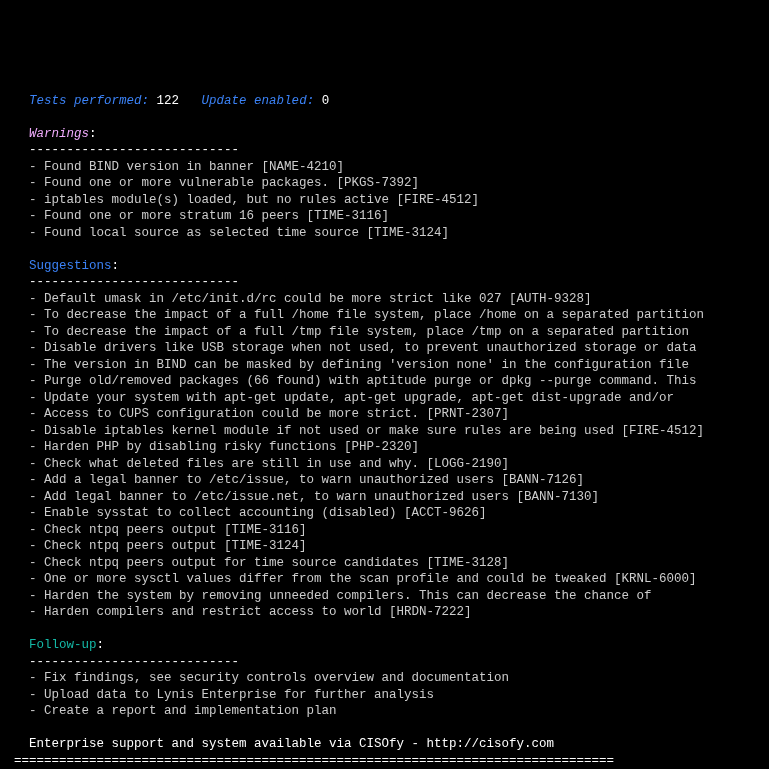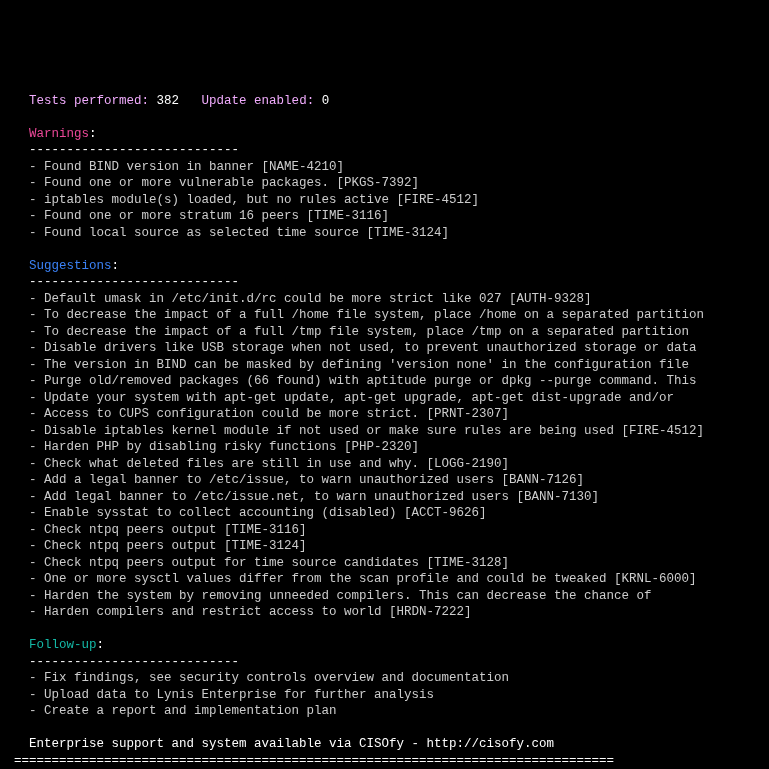--- a/index.html
+++ b/index.html
@@ -5,33 +5,33 @@
     body {
       background: #000;
       color: #ccc;
       font-family: "Courier New", monospace;
       font-size: 12.5px;
       line-height: 1.32;
       margin: 0;
       padding: 10px 14px;
       white-space: pre;
     }
-    .cyan { color: #f0abfc; }
+    .cyan { color: #3b82f6; font-style: italic; }
     .white { color: #ffffff; }
-    .red { color: #ec4899; }
+    .red { color: #f0abfc; font-style: italic; }
     .yellow { color: #3b82f6; }
     .green { color: #14b8a6; }
   </style>
 </head>
 <body>
 
 
 
 <div>
-<span>  <span class="cyan">Tests performed</span><span class="cyan">:</span> <span class="white">382</span>   <span class="cyan">Update enabled</span><span class="cyan">:</span> <span class="white">0</span></span>
+<span>  <span class="cyan">Tests performed</span><span class="cyan">:</span> <span class="white">122</span>   <span class="cyan">Update enabled</span><span class="cyan">:</span> <span class="white">0</span></span>
 
   <span class="red">Warnings</span><span class="white">:</span>
   <span class="white">----------------------------</span>
 <span>  - Found BIND version in banner [NAME-4210]
   - Found one or more vulnerable packages. [PKGS-7392]
   - iptables module(s) loaded, but no rules active [FIRE-4512]
   - Found one or more stratum 16 peers [TIME-3116]
   - Found local source as selected time source [TIME-3124]</span>
 
   <span class="yellow">Suggestions</span><span class="white">:</span>

